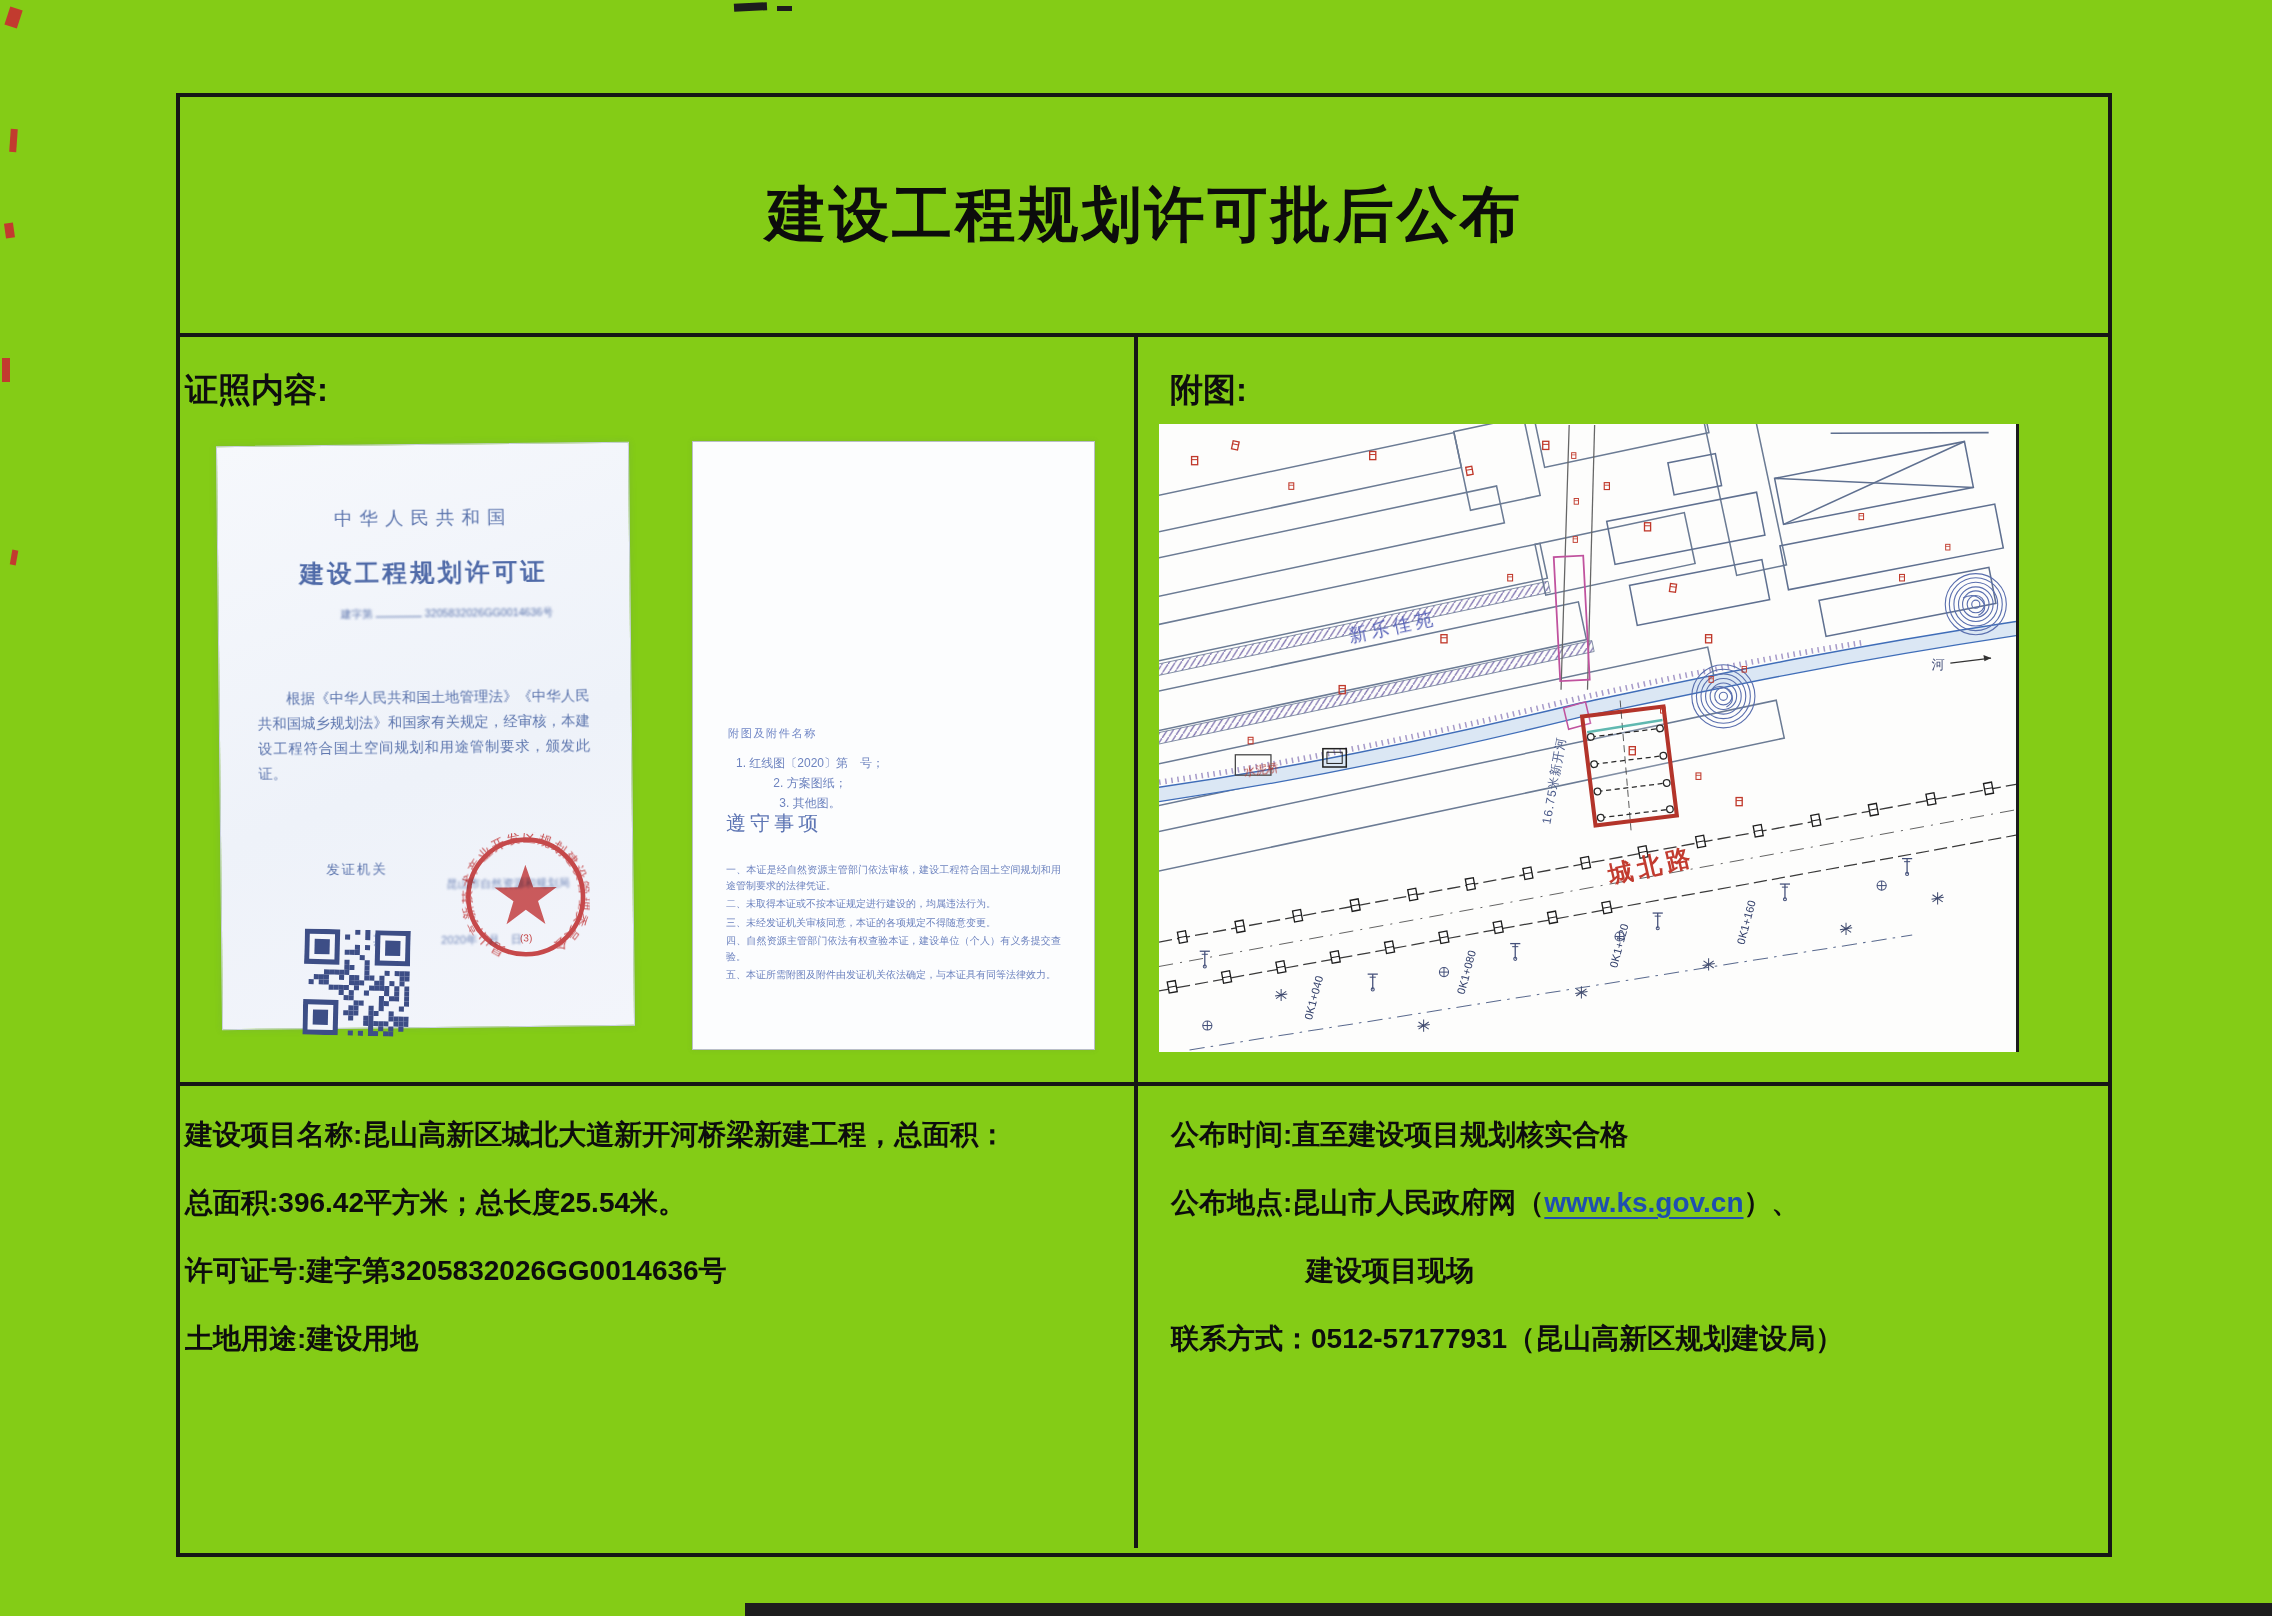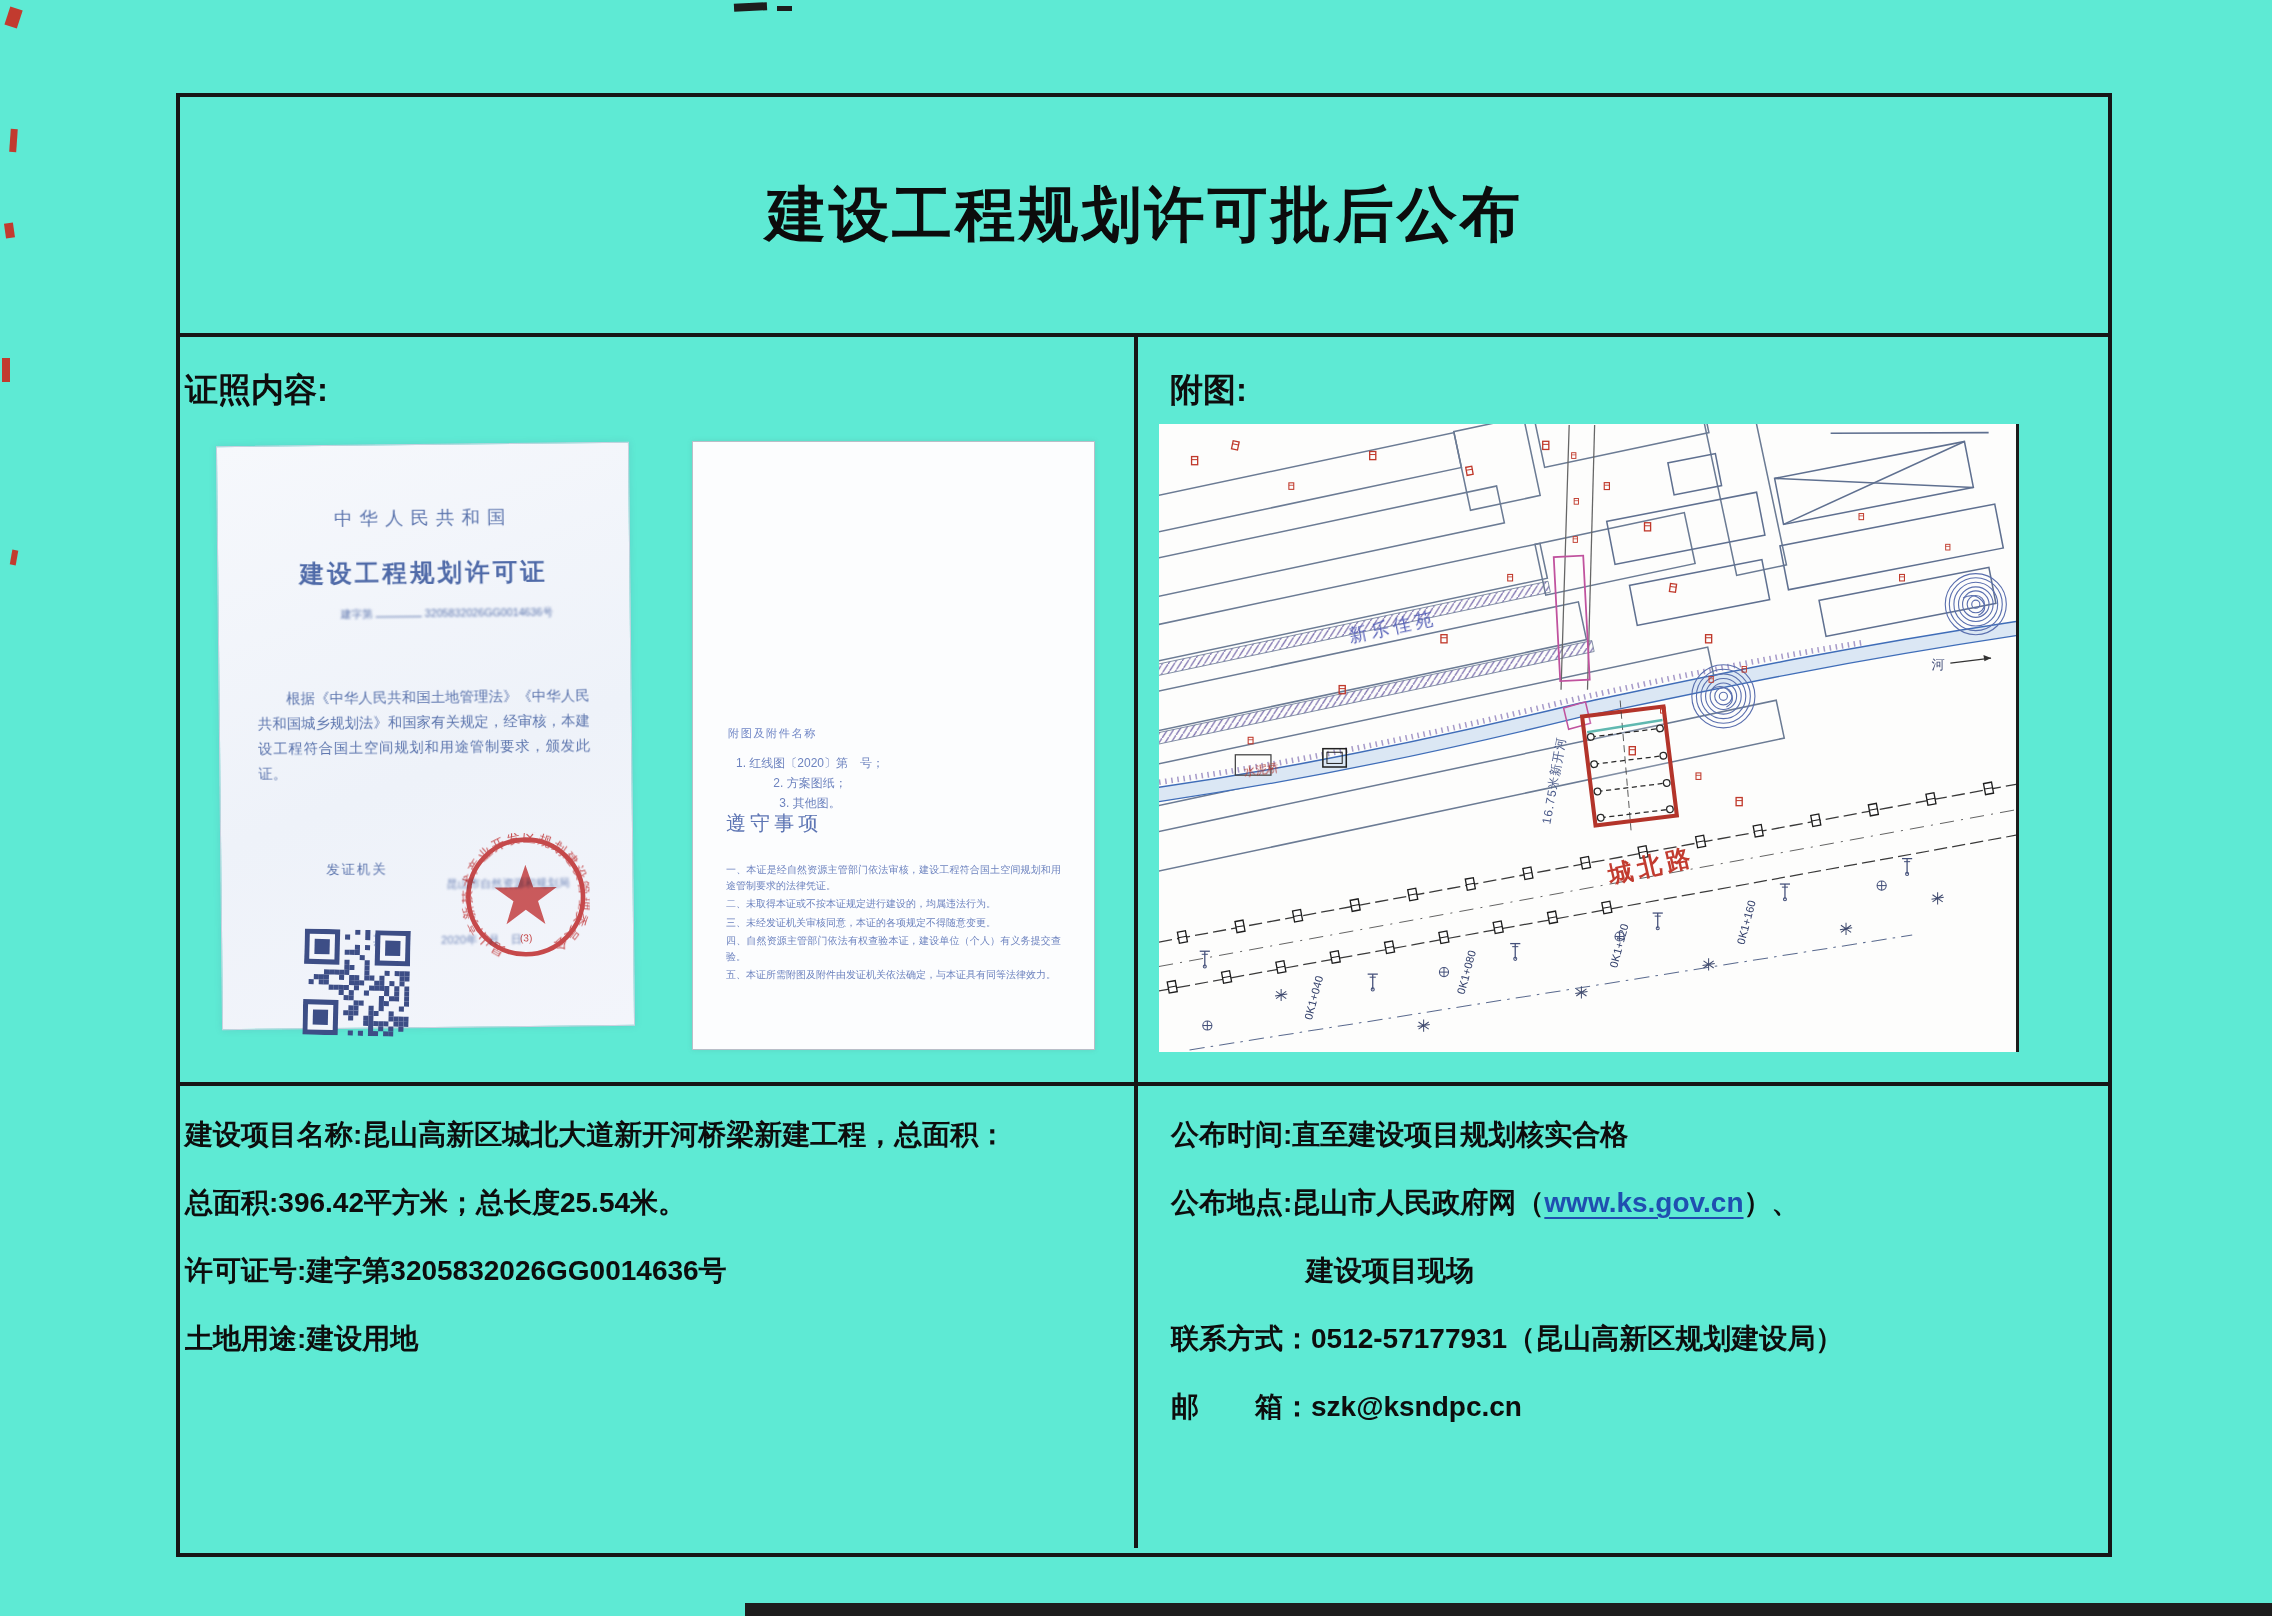--- a/index.html
+++ b/index.html
@@ -1,16 +1,16 @@
 <!DOCTYPE html>
 <html style="font-size:8.2px"><head>
 <meta charset="utf-8">
 <style>
   html,body{margin:0;padding:0;background:#e8e8e8;}
-  .page{position:relative;width:2273px;height:1617px;background:#5eead4;overflow:hidden;
+  .page{position:relative;width:2273px;height:1617px;background:#84cc16;overflow:hidden;
         font-family:"Liberation Sans",sans-serif;color:#111;}
   .abs{position:absolute;}
   
   .doc-border{left:176px;top:93px;width:1928px;height:1456px;border:4.6px solid #161616;}
   .hline,.vline{background:#161616;}
   
   .title{left:176px;top:100px;width:1937px;height:230px;display:flex;align-items:center;justify-content:center;
          font-size:60px;font-weight:700;letter-spacing:3.1px;color:#0c0c0c;}
   .section-h{font-size:33px;font-weight:700;color:#0e0e0e;}
   
@@ -466,17 +466,16 @@
     <div class="info-line">土地用途:建设用地</div>
   </div>
 
   <div class="abs" style="left:1171px;top:1116px;">
     <div class="info-line">公布时间:直至建设项目规划核实合格</div>
     <div class="info-line">
       <span>公布地点:昆山市人民政府网（</span><span class="info-link">www.ks.gov.cn</span><span>）、</span>
     </div>
     <div class="info-line" style="padding-left:135px;">建设项目现场</div>
     <div class="info-line">联系方式：0512-57177931（昆山高新区规划建设局）</div>
-    <div class="info-line">邮　　箱：szk@ksndpc.cn</div>
   </div>
 
 </div>
 
 
 </body></html>

